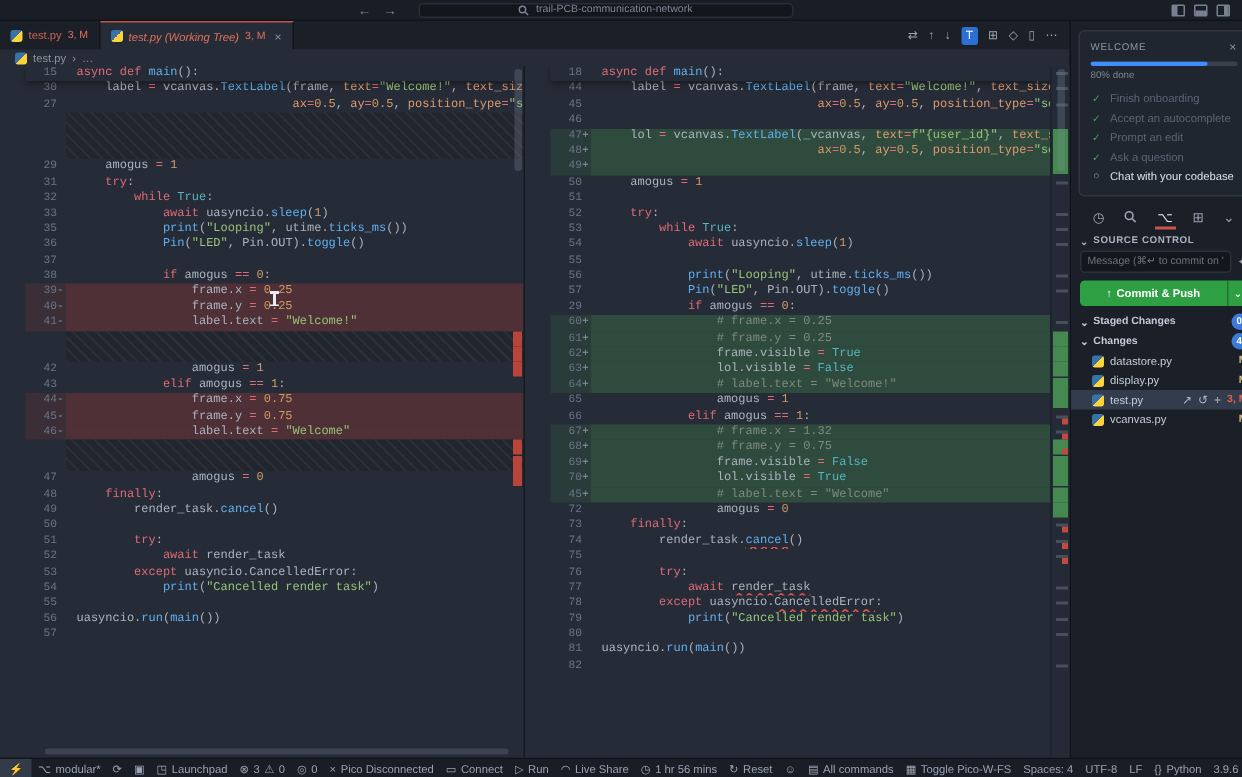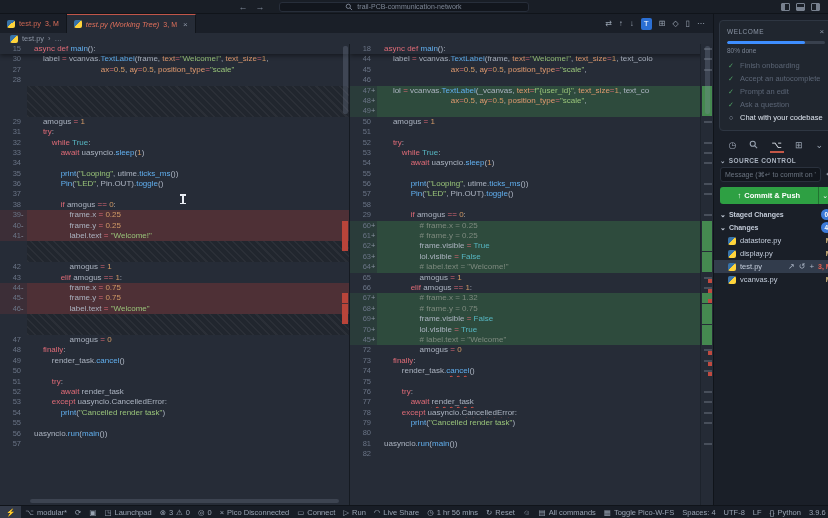--- a/index.html
+++ b/index.html
@@ -42,21 +42,21 @@
 
   
   .breadcrumb{height:11px;flex:none;display:flex;align-items:center;gap:4px;padding:0 10px;
     background:#262c37;color:#8a93a2;font-size:7.5px;}
 
   
   .diff{flex:1;display:flex;min-height:0;position:relative;--rh:10.4px;}
   .pane{position:relative;overflow:hidden;background:#262c37;}
   .pane.left{width:350px;flex:none;border-right:1px solid #151a21;}
   .pane.right{flex:1;}
-  .rows{position:absolute;inset:0;font-family:Liberation Sans, sans-serif;font-size:8px;}
+  .rows{position:absolute;inset:0;font-family:Liberation Mono, monospace;font-size:8px;padding-left:17px;}
   .row{display:flex;height:var(--rh);line-height:var(--rh);}
   .row .gut{width:27px;flex:none;display:flex;justify-content:flex-end;color:#6a7486;font-size:7.5px;}
   .row .gut .num{text-align:right;}
   .row .gut .sign{width:6px;text-align:left;color:#8a93a2;}
   .row .code{flex:1;white-space:pre;overflow:hidden;padding-left:7px;}
   .row.sticky{position:relative;z-index:3;background:#262c37;box-shadow:0 2px 4px rgba(0,0,0,.4);}
   .row.del{background:rgba(201,65,55,.14);}
   .row.del .code{background:rgba(201,65,55,.13);}
   .row.add{background:rgba(72,160,80,.14);}
   .row.add .code{background:rgba(72,160,80,.15);}
@@ -212,27 +212,20 @@
                 </span>
                 <span class="code"><span class="tk-plain">    label </span><span class="tk-op">=</span><span class="tk-plain"> vcanvas.</span><span class="tk-fn">TextLabel</span><span class="tk-plain">(frame, </span><span class="tk-param">text</span><span class="tk-op">=</span><span class="tk-str">"Welcome!"</span><span class="tk-plain">, </span><span class="tk-param">text_size</span><span class="tk-op">=</span><span class="tk-num">1</span><span class="tk-plain">, </span></span>
               </div>
               <div class="row ctx">
                 <span class="gut">
                   <span class="num">27</span>
                   <span class="sign"></span>
                 </span>
                 <span class="code"><span class="tk-plain">                              </span><span class="tk-param">ax</span><span class="tk-op">=</span><span class="tk-num">0.5</span><span class="tk-plain">, </span><span class="tk-param">ay</span><span class="tk-op">=</span><span class="tk-num">0.5</span><span class="tk-plain">, </span><span class="tk-param">position_type</span><span class="tk-op">=</span><span class="tk-str">"scale"</span></span>
               </div>
-              <div class="row ctx">
-                <span class="gut">
-                  <span class="num">28</span>
-                  <span class="sign"></span>
-                </span>
-                <span class="code"></span>
-              </div>
               <div class="row gap" style="height: calc(var(--rh) * 3);">
                 <span class="gut"></span>
                 <span class="code"></span>
               </div>
               <div class="row ctx">
                 <span class="gut">
                   <span class="num">29</span>
                   <span class="sign"></span>
                 </span>
                 <span class="code"><span class="tk-plain">    amogus </span><span class="tk-op">=</span><span class="tk-plain"> </span><span class="tk-num">1</span></span>
@@ -250,27 +243,20 @@
                   <span class="sign"></span>
                 </span>
                 <span class="code"><span class="tk-plain">        </span><span class="tk-kw">while</span><span class="tk-plain"> </span><span class="tk-const">True</span><span class="tk-plain">:</span></span>
               </div>
               <div class="row ctx">
                 <span class="gut">
                   <span class="num">33</span>
                   <span class="sign"></span>
                 </span>
                 <span class="code"><span class="tk-plain">            </span><span class="tk-kw">await</span><span class="tk-plain"> uasyncio.</span><span class="tk-fn">sleep</span><span class="tk-plain">(</span><span class="tk-num">1</span><span class="tk-plain">)</span></span>
-              </div>
-              <div class="row ctx">
-                <span class="gut">
-                  <span class="num">34</span>
-                  <span class="sign"></span>
-                </span>
-                <span class="code"></span>
               </div>
               <div class="row ctx">
                 <span class="gut">
                   <span class="num">35</span>
                   <span class="sign"></span>
                 </span>
                 <span class="code"><span class="tk-plain">            </span><span class="tk-fn">print</span><span class="tk-plain">(</span><span class="tk-str">"Looping"</span><span class="tk-plain">, utime.</span><span class="tk-fn">ticks_ms</span><span class="tk-plain">())</span></span>
               </div>
               <div class="row ctx">
                 <span class="gut">
@@ -545,27 +531,20 @@
                   <span class="sign"></span>
                 </span>
                 <span class="code"><span class="tk-plain">            </span><span class="tk-fn">print</span><span class="tk-plain">(</span><span class="tk-str">"Looping"</span><span class="tk-plain">, utime.</span><span class="tk-fn">ticks_ms</span><span class="tk-plain">())</span></span>
               </div>
               <div class="row ctx">
                 <span class="gut">
                   <span class="num">57</span>
                   <span class="sign"></span>
                 </span>
                 <span class="code"><span class="tk-plain">            </span><span class="tk-fn">Pin</span><span class="tk-plain">(</span><span class="tk-str">"LED"</span><span class="tk-plain">, Pin.OUT).</span><span class="tk-fn">toggle</span><span class="tk-plain">()</span></span>
-              </div>
-              <div class="row ctx">
-                <span class="gut">
-                  <span class="num">58</span>
-                  <span class="sign"></span>
-                </span>
-                <span class="code"></span>
               </div>
               <div class="row ctx">
                 <span class="gut">
                   <span class="num">29</span>
                   <span class="sign"></span>
                 </span>
                 <span class="code"><span class="tk-plain">            </span><span class="tk-kw">if</span><span class="tk-plain"> amogus </span><span class="tk-op">==</span><span class="tk-plain"> </span><span class="tk-num">0</span><span class="tk-plain">:</span></span>
               </div>
               <div class="row add">
                 <span class="gut">

